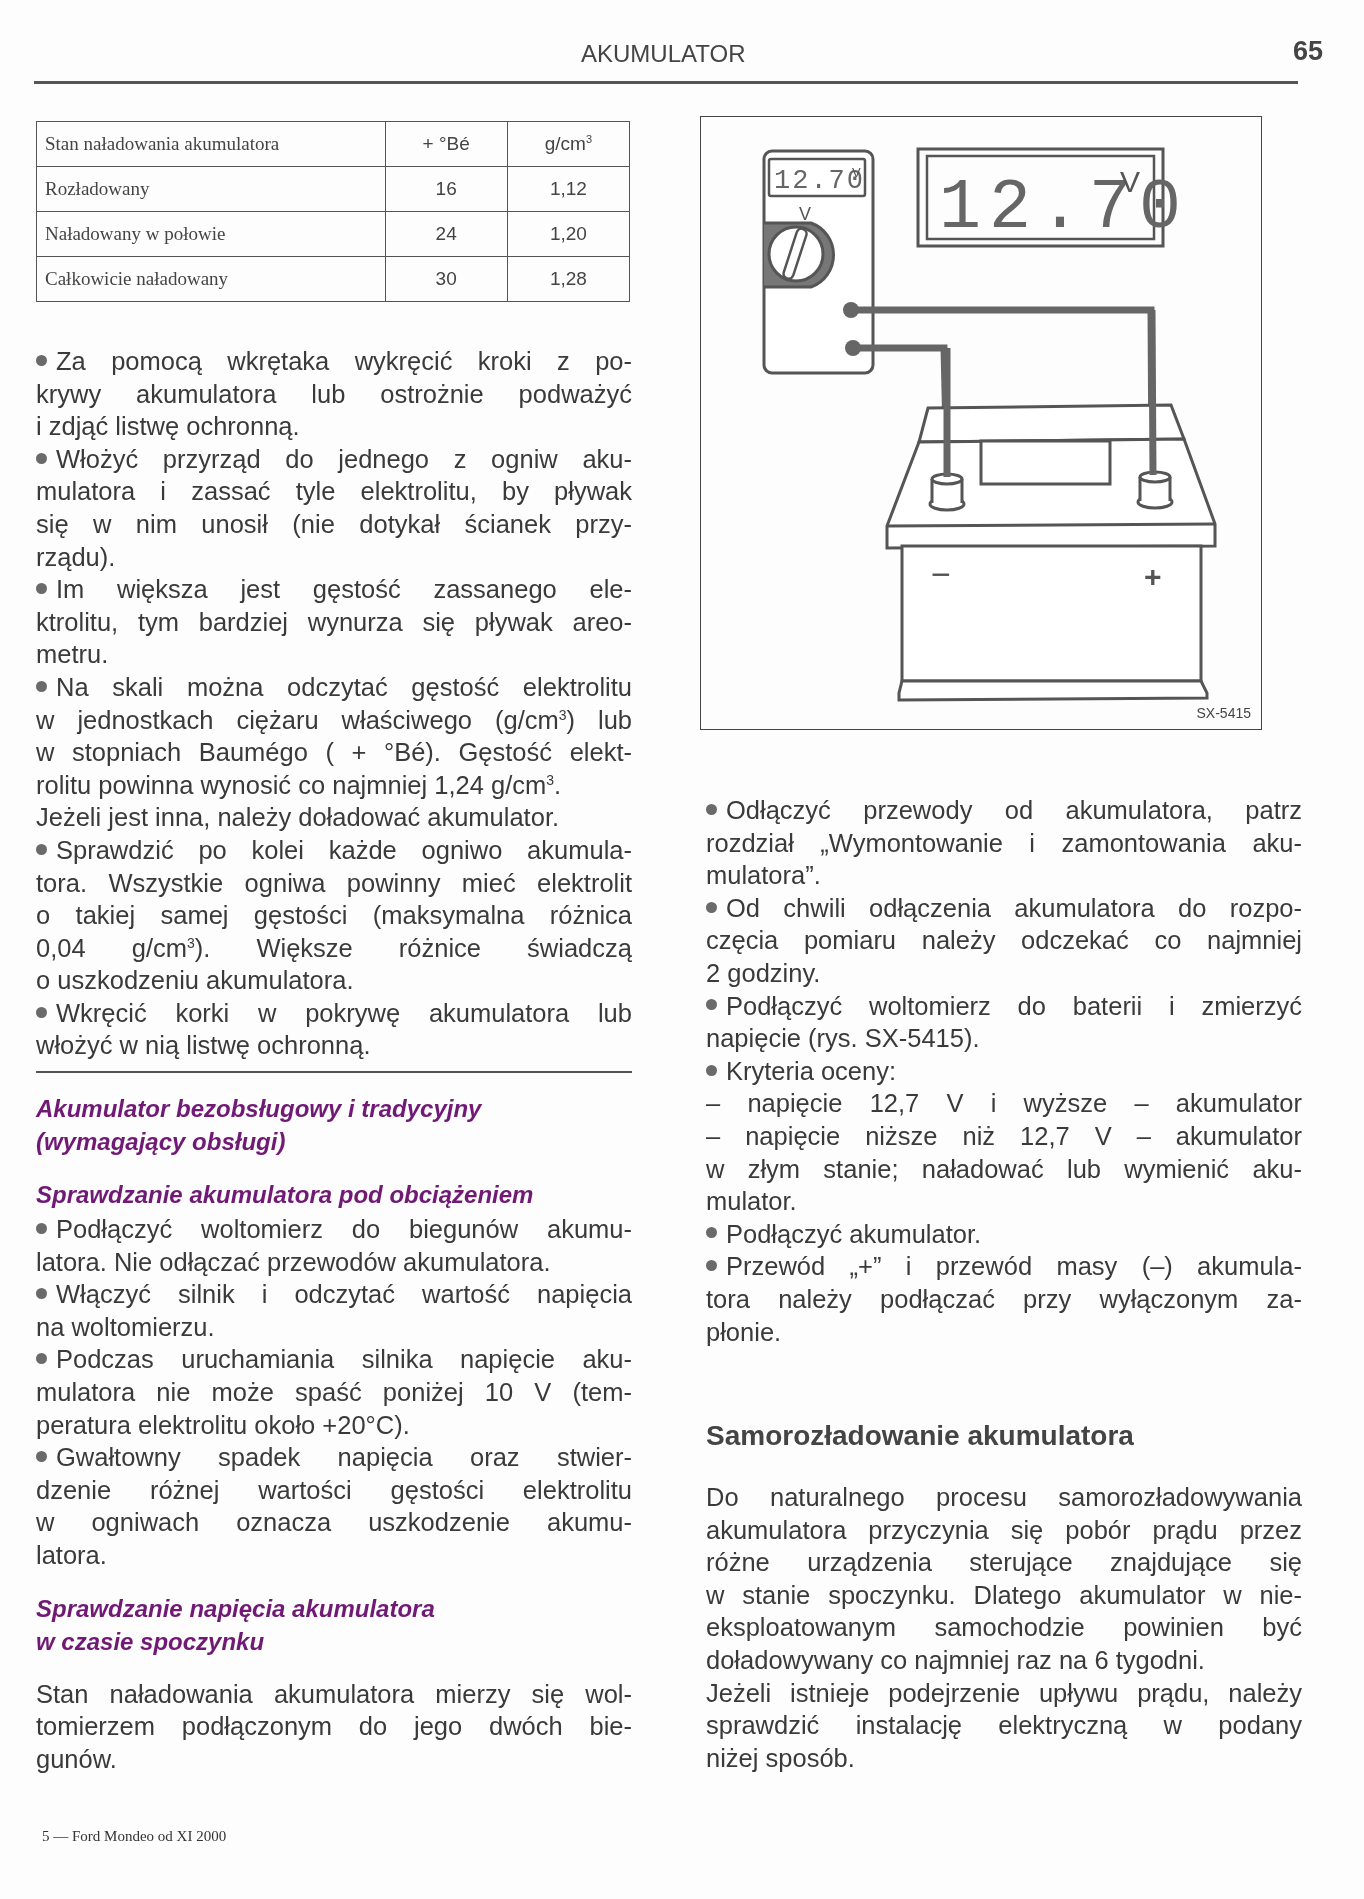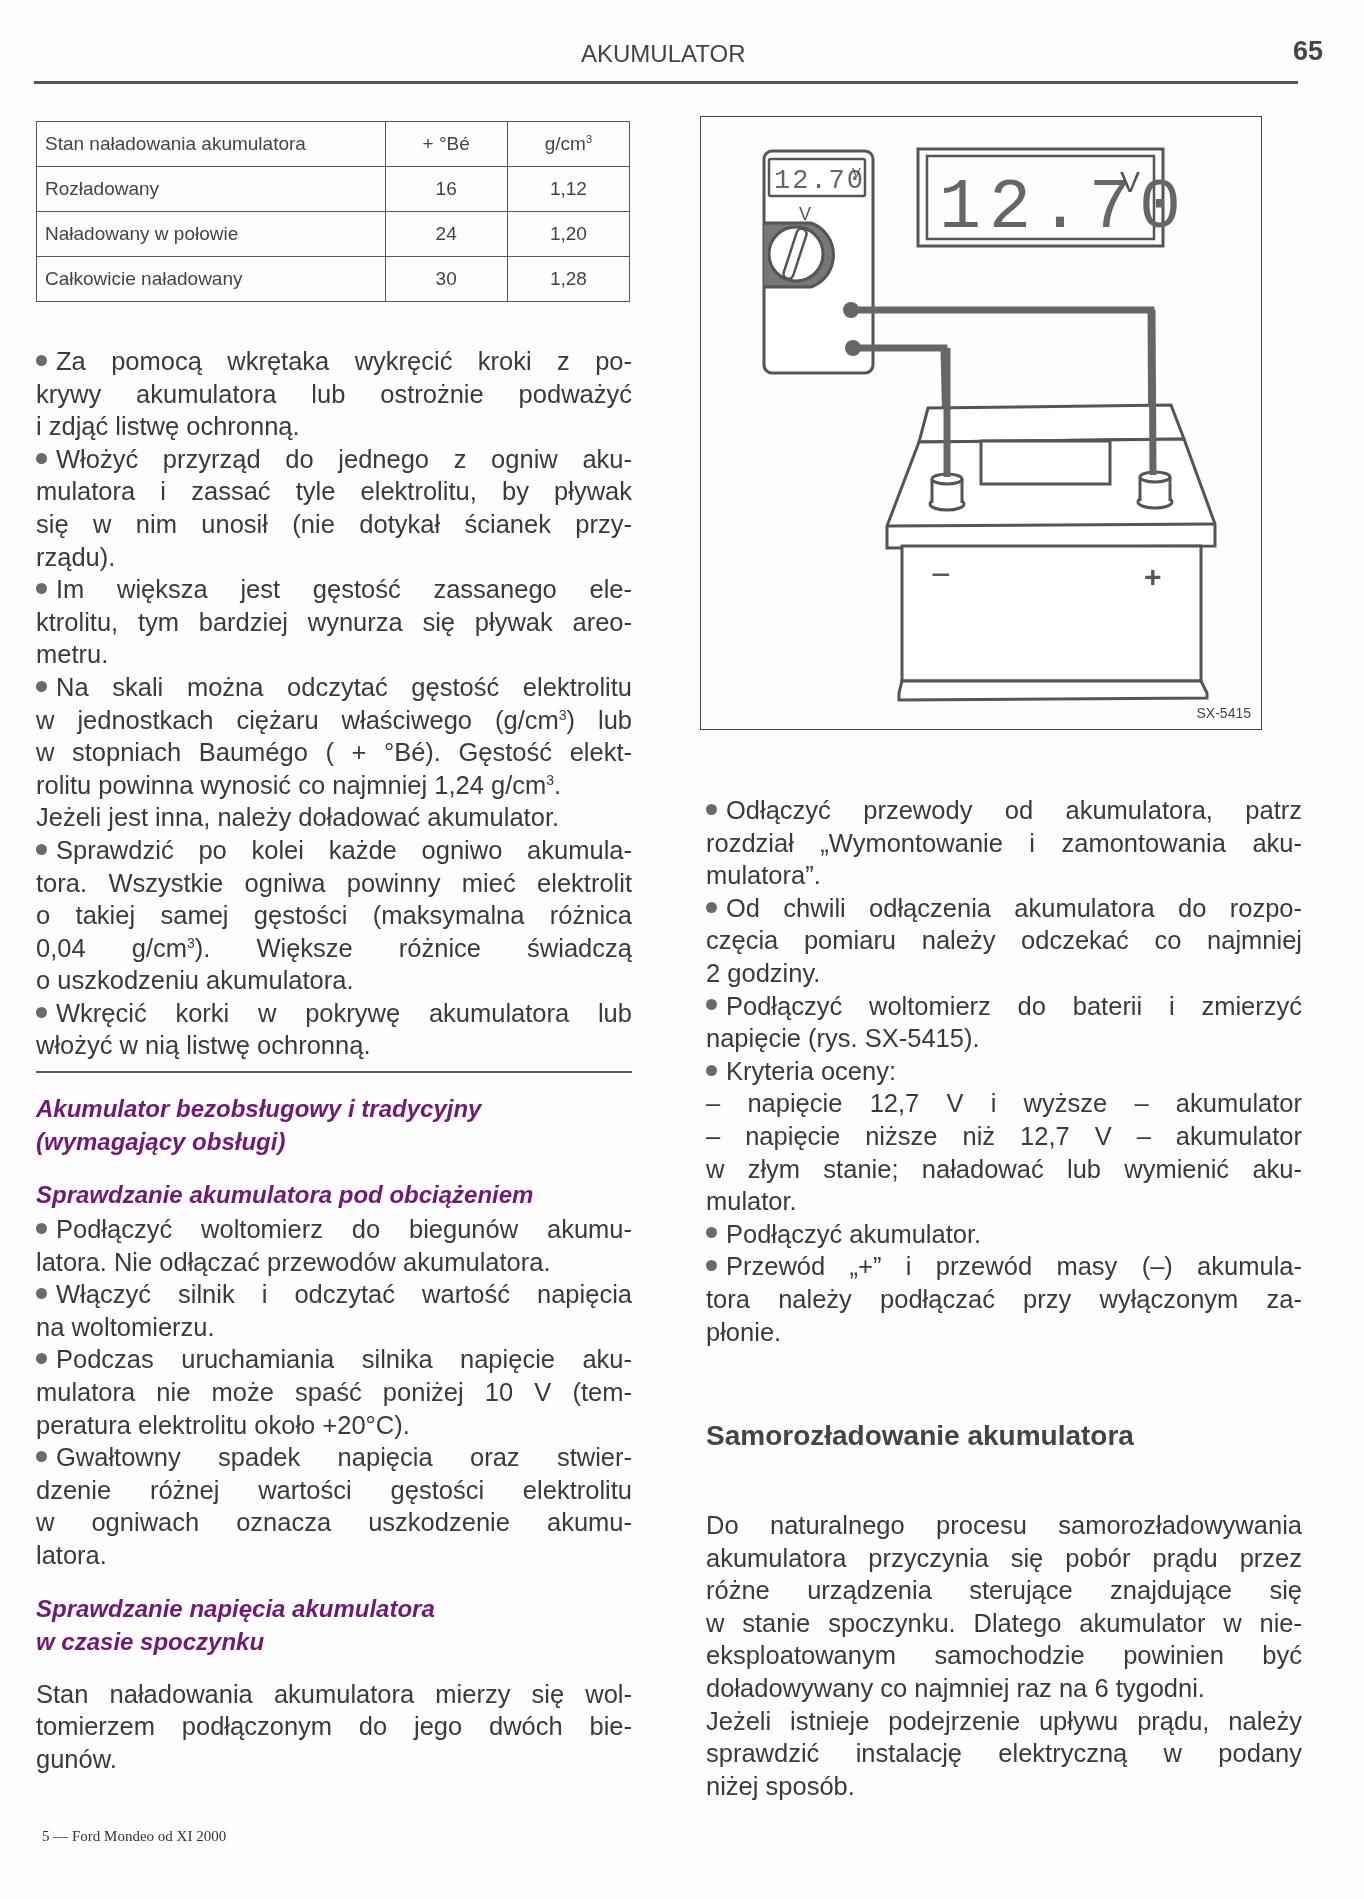--- a/index.html
+++ b/index.html
@@ -6,37 +6,37 @@
   body { width:1364px; height:1899px; background:#fdfdfd; position:relative; overflow:hidden;
          font-family:"Liberation Sans", sans-serif; color:#3a3a3a; }
   .abs { position:absolute; }
   #run-title { left:581px; top:40px; font-size:24px; letter-spacing:0px; color:#444; }
   #page-num { left:1262px; top:36px; font-size:27px; font-weight:bold; color:#444;margin-left:31px; }
   #top-rule { left:34px; top:81px; width:1264px; height:3px; background:#555; }
 
   
   #density-table { left:36px; top:121px; width:594px; border-collapse:collapse; font-size:19px; color:#444; }
   #density-table td { border:1.5px solid #555; height:44px; padding:0 0 0 8px; }
-  #density-table td.c1 { width:336px; }
+  #density-table td.c1 { width:336px;font-family:Liberation Serif, serif; }
   #density-table td.num { text-align:center; padding:0; width:120px; }
   #density-table sup { font-size:11px; }
 
   .col { position:absolute; width:596px; font-size:25.5px; line-height:32.6px; }
   .col .ln { display:block; height:32.6px; white-space:nowrap; text-align:justify; text-align-last:justify; }
   .col .ln.end { text-align-last:left; }
   .col .h { display:block; font-weight:bold; font-size:24px; line-height:33px; white-space:nowrap; color:#701a75;font-style:italic; }
   .bullet { display:inline-block; width:11px; height:11px; border-radius:50%; background:#6a6a6a; margin-right:9px; vertical-align:middle; position:relative; top:-3px; }
   sup { font-size:14px; line-height:0; }
 
   #left-a { left:36px; top:345px; }
   #mid-rule { left:36px; top:1071px; width:596px; height:2px; background:#555; }
   #left-b { left:36px; top:1092px; }
   #right-a { left:706px; top:794px; }
   #right-head { left:706px; top:1420px; font-weight:bold; font-size:28px; color:#444; white-space:nowrap; }
-  #right-b { left:706px; top:1481px;margin-top:28px; }
+  #right-b { left:706px; top:1481px; }
 
   #footer { left:42px; top:1828px; font-family:"Liberation Serif", serif; font-size:15px; color:#333; }
 
   #figure { left:700px; top:116px; width:562px; height:614px; border:1.5px solid #444; box-sizing:border-box; }
   #figure svg { position:absolute; left:0; top:0; }
   #fig-code { right:10px; bottom:8px; font-size:14px; color:#444; }
 </style>
 </head>
 <body>
 

